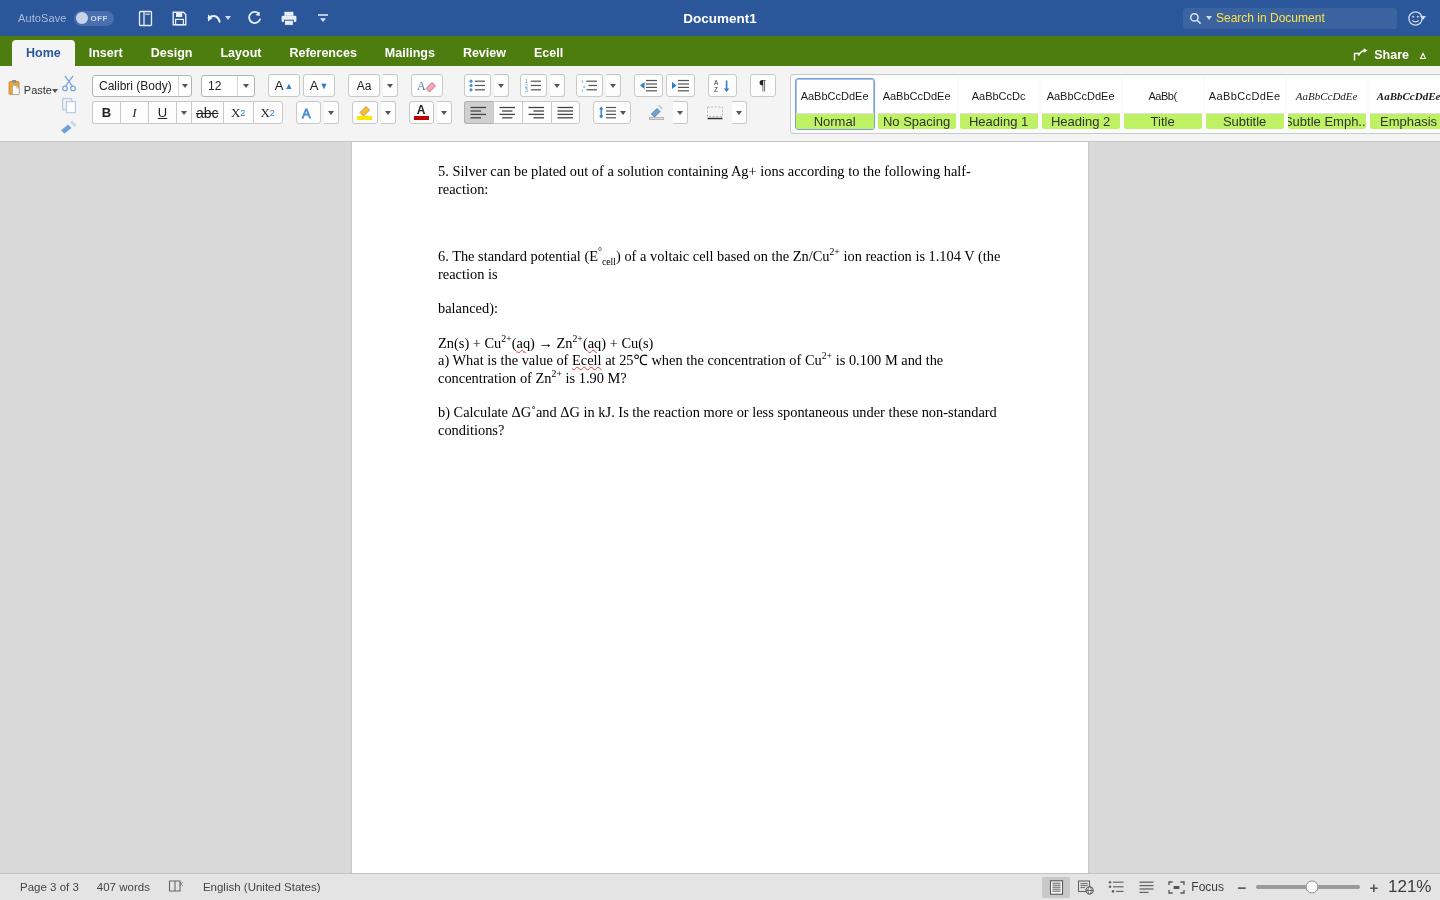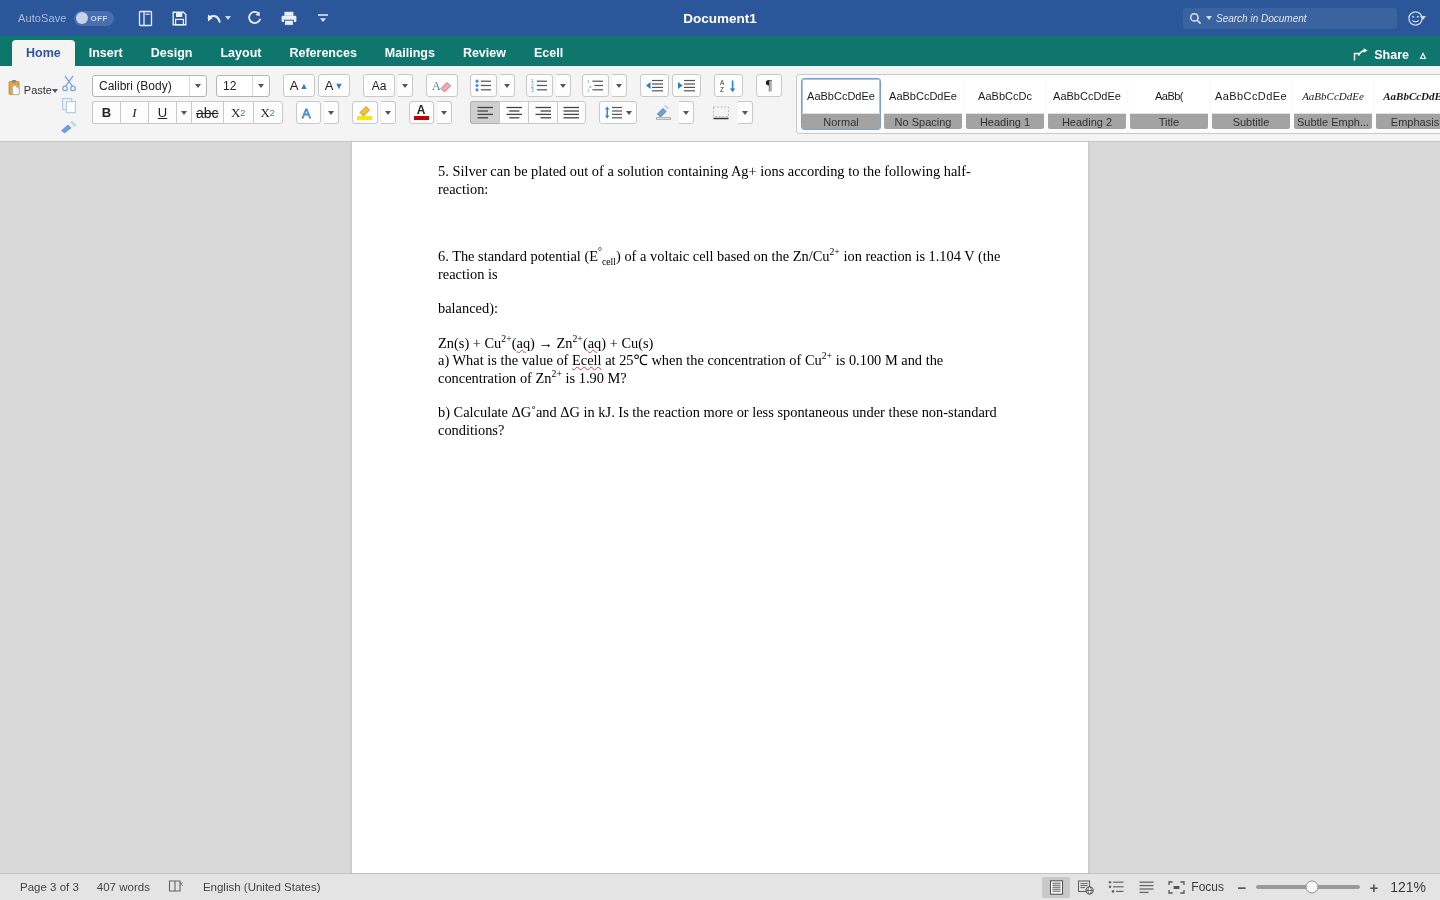--- a/index.html
+++ b/index.html
@@ -31,26 +31,26 @@
 
   .doc-title {
     position: absolute; left: 0; right: 0; text-align: center;
     color: #fff; font-size: 13.5px; font-weight: bold; pointer-events: none;
   }
   .title-right { margin-left: auto; display: flex; align-items: center; gap: 10px; margin-right: 14px; }
   .searchbox {
     width: 214px; height: 21px; background: #3a639f; border-radius: 3px;
     display: flex; align-items: center; padding: 0 6px; gap: 4px;
   }
-  .searchbox .ph { color: #e5e5e5; font-size: 10px; font-style: italic; }
+  .searchbox .ph { color: #fde047; font-size: 12px; }
   .smiley { color: #cddaed; font-size: 15px; display: flex; align-items: center; gap: 3px; }
 
   
   .tabstrip {
-    height: 30px; background: #0f766e; display: flex; align-items: flex-end;
+    height: 30px; background: #4d7c0f; display: flex; align-items: flex-end;
     position: relative; flex: 0 0 30px; padding-left: 12px;
   }
   .tab {
     font-size: 12.5px; color: #fff; font-weight: bold; padding: 0 14px;
     height: 26px; line-height: 26px; border-radius: 4px 4px 0 0; cursor: default;
   }
   .tab.active { background: #f4f4f4; color: #2b579a; }
   .share-group { margin-left: auto; display: flex; align-items: center; gap: 11px; margin-right: 14px; padding-bottom: 4px; }
   .share-btn { display: flex; align-items: center; gap: 5px; color: #fff; font-size: 12.5px; font-weight: bold; }
   .chevron-up { color: #fff; font-size: 12px; font-weight: bold; }
@@ -112,22 +112,22 @@
     width: 80px; height: 52px; border: 1px solid transparent; border-radius: 3px;
     background: #fff; display: flex; flex-direction: column; margin: 0 1px;
     overflow: hidden; cursor: default;
   }
   .style-card.sel { border-color: #7a9fd4; box-shadow: 0 0 0 1px #a8c3e8 inset; }
   .style-card .prev {
     flex: 1; display: flex; align-items: center; justify-content: center;
     font-size: 11px; color: #1a1a1a; overflow: hidden; white-space: nowrap;
   }
   .style-card .nm {
-    height: 16px; background: #a3a3a3; border-top: 1px solid #e0e0e0;
-    font-size: 11px; color: #333; display: flex; align-items: center; justify-content: center;
+    height: 16px; background: #bef264; border-top: 1px solid #e0e0e0;
+    font-size: 13px; color: #333; display: flex; align-items: center; justify-content: center;
     white-space: nowrap; overflow: hidden;
   }
   .p-normal { font-family: "Liberation Sans", sans-serif; }
   .p-nospacing { font-family: "Liberation Sans", sans-serif; }
   .p-h1 { font-family: "Liberation Sans", sans-serif; color: #2e74b5; font-size: 13px; }
   .p-h2 { font-family: "Liberation Sans", sans-serif; color: #4f90cd; font-size: 11.5px; }
   .p-title { font-family: "Liberation Sans", sans-serif; font-size: 25px; color: #111; letter-spacing: -.5px; }
   .p-subtitle { font-family: "Liberation Sans", sans-serif; font-size: 9.5px; color: #9a9a9a; letter-spacing: .4px; }
   .p-subtle { font-family: "Liberation Serif", serif; font-style: italic; color: #555; font-size: 11px; }
   .p-emph { font-family: "Liberation Serif", serif; font-style: italic; font-weight: bold; color: #111; font-size: 11px; }
@@ -161,21 +161,21 @@
     border-radius: 2px; cursor: default;
   }
   .vbtn.on { background: #c9c9c9; }
   .focus-btn { display: flex; align-items: center; gap: 6px; margin: 0 10px 0 6px; font-size: 12px; color: #3c3c3c; }
   .zoom-ctl { display: flex; align-items: center; gap: 8px; }
   .zslider { width: 104px; height: 4px; background: #9a9a9a; border-radius: 2px; position: relative; }
   .zknob {
     position: absolute; left: 54%; top: 50%; transform: translate(-50%,-50%);
     width: 13px; height: 13px; border-radius: 50%; background: #fbfbfb; border: 1px solid #8d8d8d;
   }
-  .zpct { width: 38px; text-align: right; font-size: 14px; color: #3c3c3c; }
+  .zpct { width: 38px; text-align: right; font-size: 17px; color: #3c3c3c; }
   .zsign { font-size: 15px; color: #555; font-weight: bold; width: 12px; text-align: center; }
 </style>
 </head>
 <body>
 
 <div id="app">
 
   <div class="titlebar">
 
     <div class="autosave-group">
@@ -311,21 +311,21 @@
               <path d="M11 4.2 L15.8 9.2 L17.6 7.2 L13.2 2.6 Z" fill="#c8d8ea"></path>
             </svg>
         </span>
       </div>
     </div>
     <div class="sep"></div>
 
     <div class="rgroup">
       <div class="rows">
         <div class="row">
-          <div class="fld" style="width:115px">
+          <div class="fld" style="width:100px">
             <span class="txt" style="flex:1">Calibri (Body)</span>
             <span class="dd">
                 <span class="caret-sm"></span>
               </span>
           </div>
           <div class="fld" style="width:54px;margin-left:6px">
             <span class="txt" style="flex:1">12</span>
             <span class="dd">
                 <span class="caret-sm"></span>
               </span>

